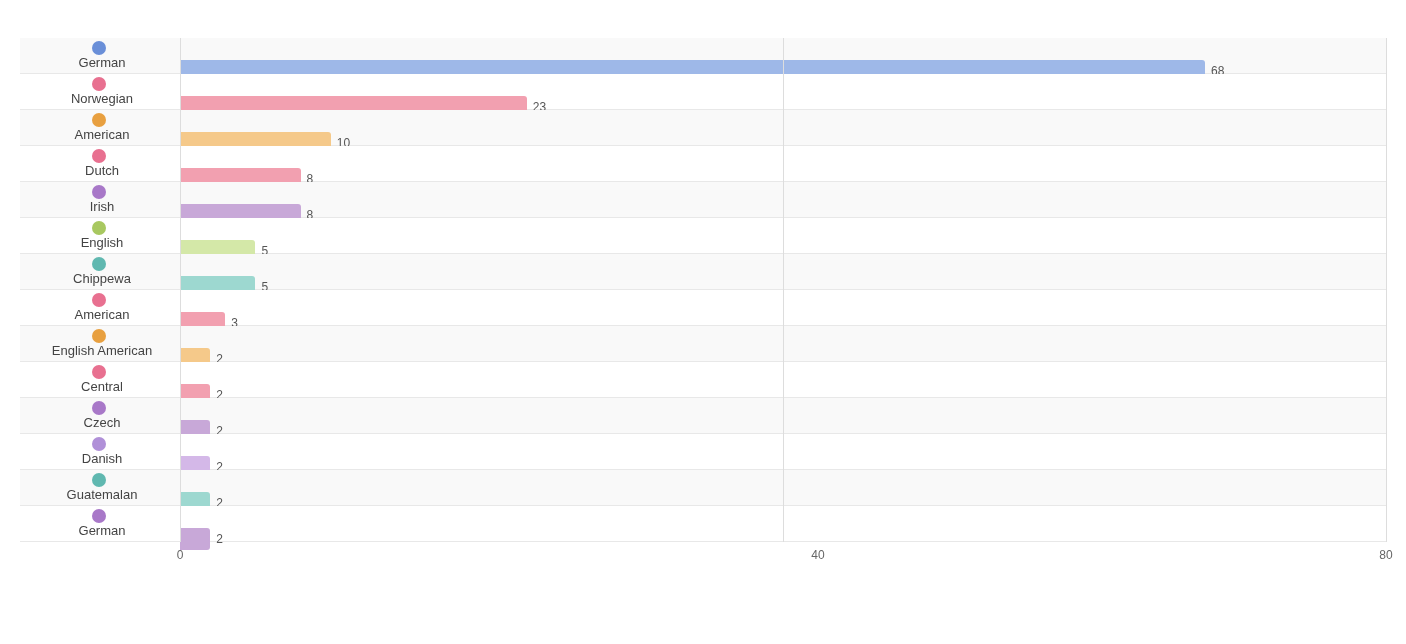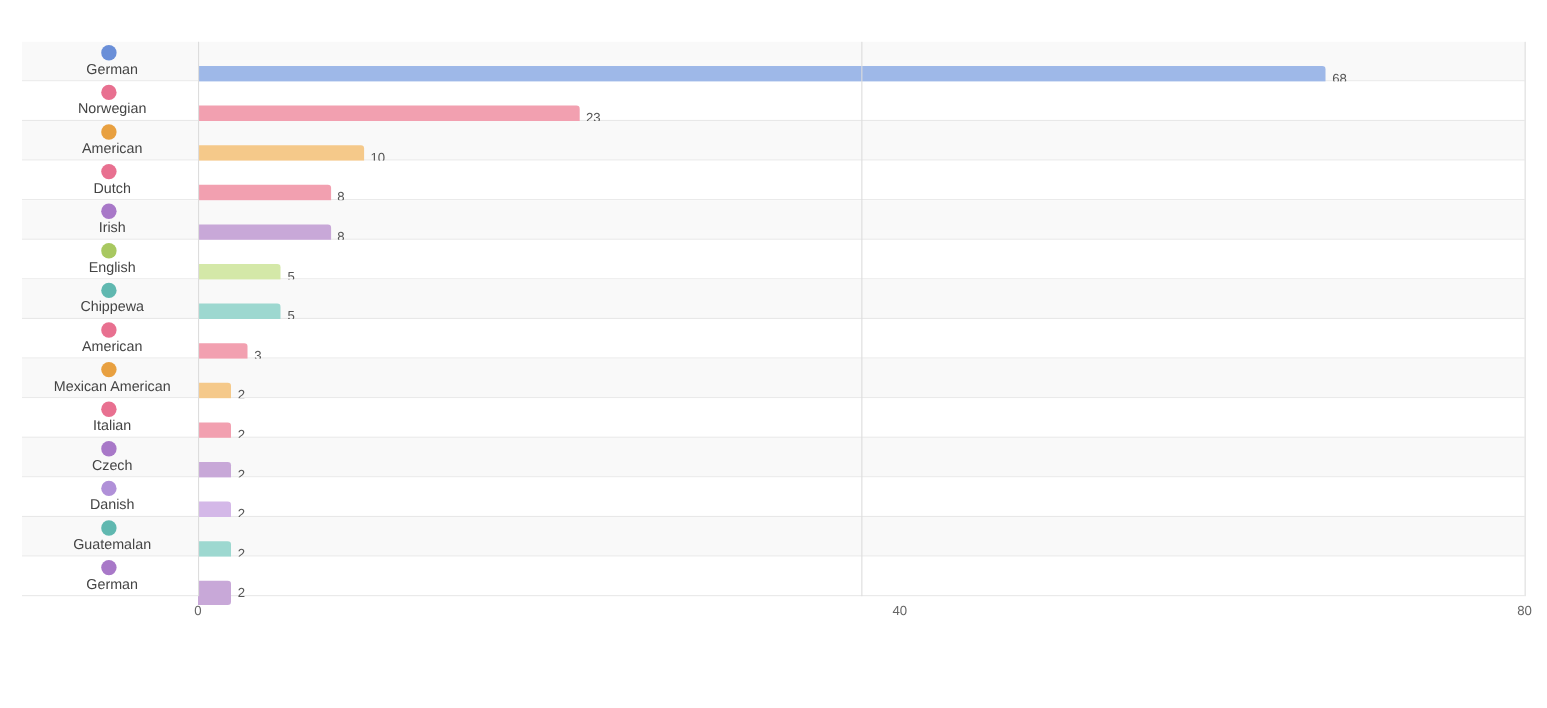--- a/index.html
+++ b/index.html
@@ -210,32 +210,32 @@
     </div>
     <div class="bar-area">
       <div class="bar" style="width:45.225px; background:#f2a0b0;">
         <span class="bar-value">3</span>
       </div>
     </div>
   </div>
       <div class="bar-row">
     <div class="label-area">
       <div class="dot" style="background:#e8a040;"></div>
-      <span class="label-text">Mexican American</span>
+      <span class="label-text">English American</span>
     </div>
     <div class="bar-area">
       <div class="bar" style="width:30.150000000000002px; background:#f5c98a;">
         <span class="bar-value">2</span>
       </div>
     </div>
   </div>
       <div class="bar-row">
     <div class="label-area">
       <div class="dot" style="background:#e87090;"></div>
-      <span class="label-text">Italian</span>
+      <span class="label-text">Central</span>
     </div>
     <div class="bar-area">
       <div class="bar" style="width:30.150000000000002px; background:#f2a0b0;">
         <span class="bar-value">2</span>
       </div>
     </div>
   </div>
       <div class="bar-row">
     <div class="label-area">
       <div class="dot" style="background:#a878c8;"></div>

